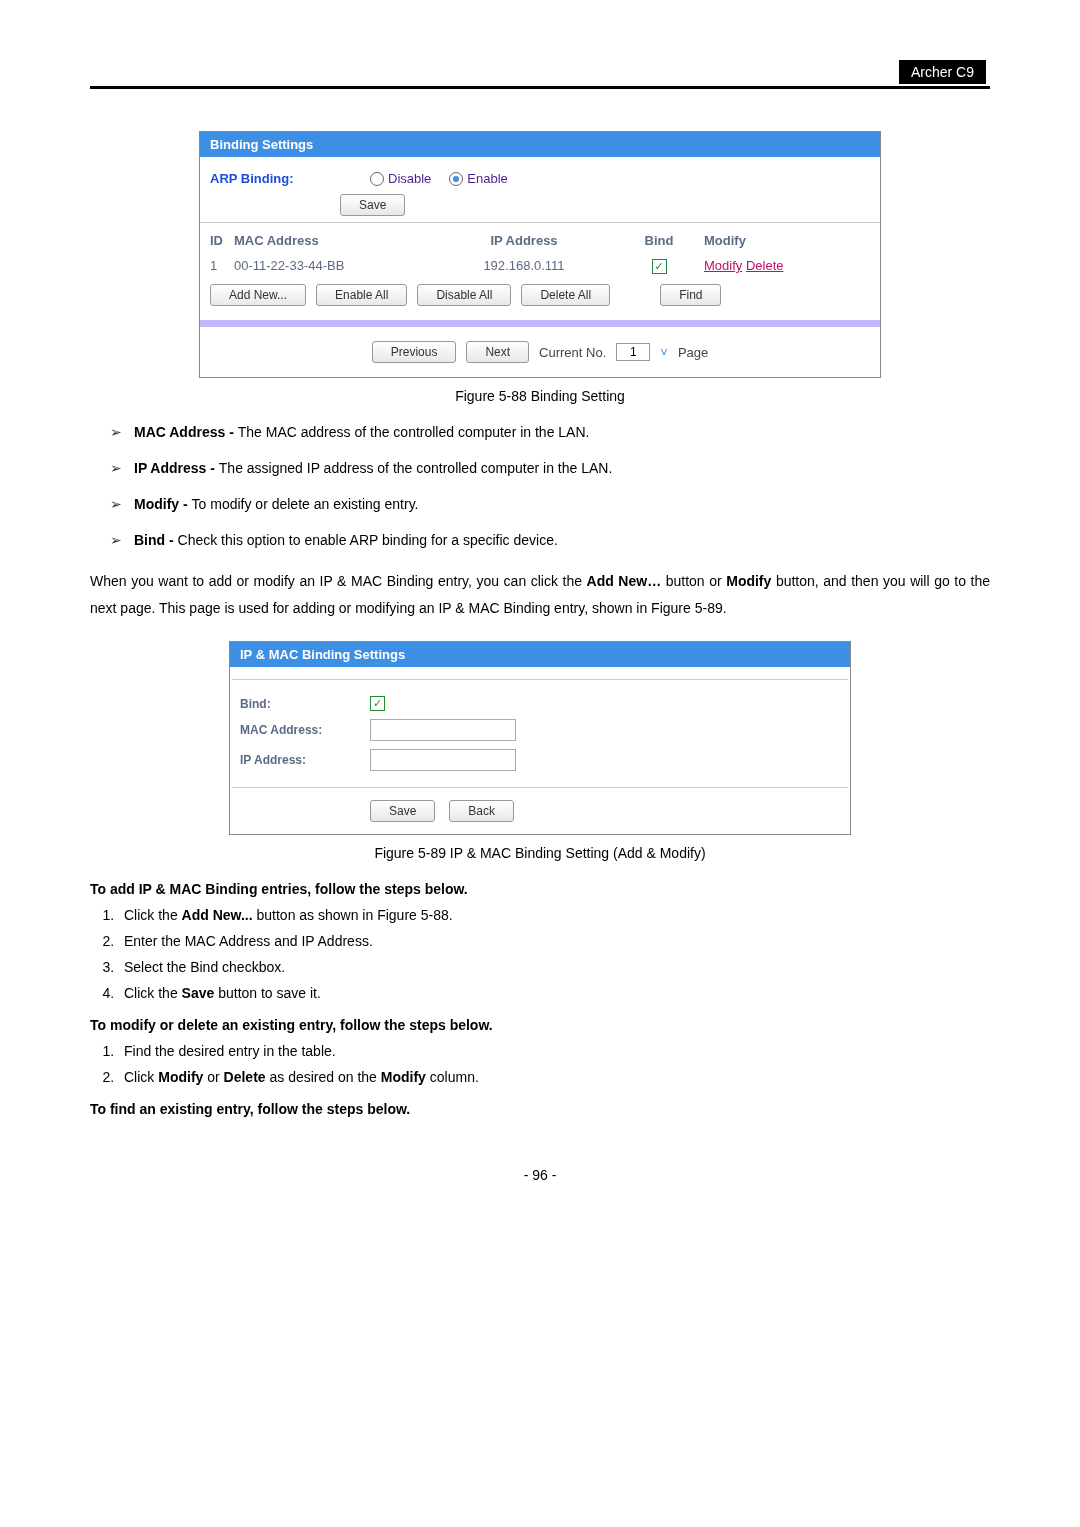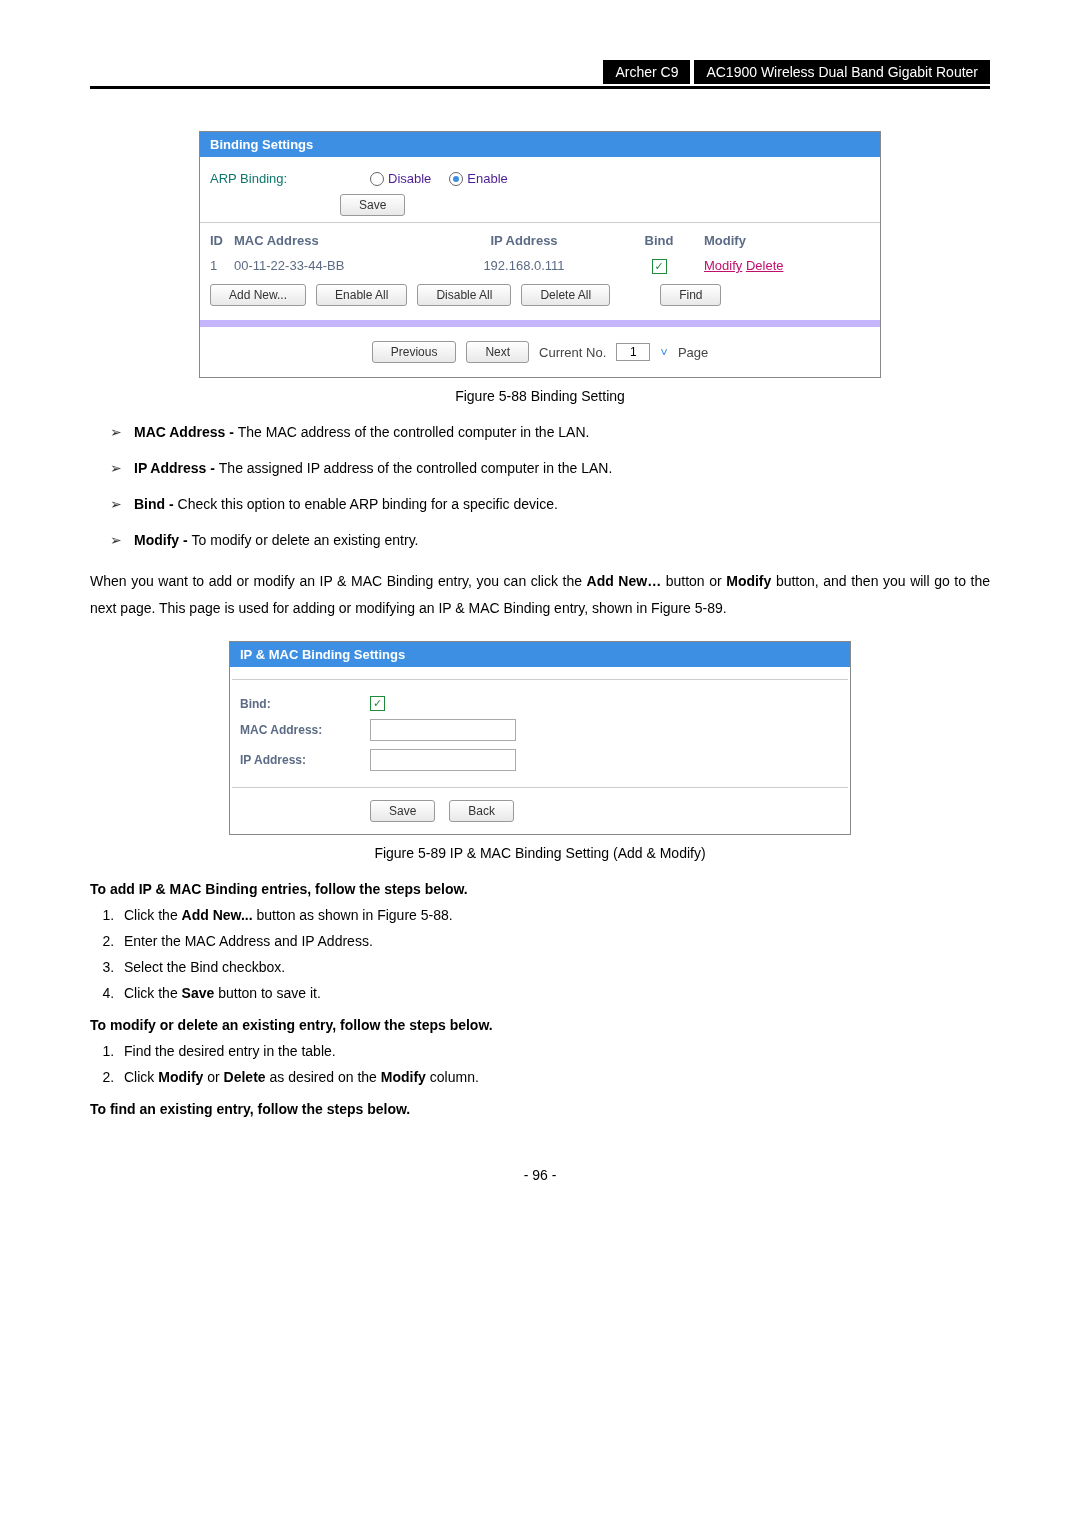--- a/index.html
+++ b/index.html
@@ -49,21 +49,21 @@
     color: #fff;
     font-weight: bold;
     padding: 5px 10px;
     font-family: Arial, sans-serif;
   }
   .ui-row {
     padding: 14px 10px 6px 10px;
     border-bottom: 1px solid #ccc;
   }
   .arp-line { display: flex; align-items: center; gap: 30px; margin-bottom: 8px; font-weight: bold; color:#647; }
-  .arp-label { color:#0f766e; font-weight:normal; width:130px; }
+  .arp-label { color:#1d4ed8; font-weight:bold; width:130px; }
   .radio-group { display:flex; gap:18px; align-items:flex-start; color:#4c1d95; font-weight:normal;}
   .radio-item { display:flex; align-items:center; gap:4px; }
   .radio-circle { width:12px; height:12px; border:1px solid #666; border-radius:50%; display:inline-flex; align-items:center; justify-content:center; }
   .radio-dot { width:6px; height:6px; background:#3d8fe4; border-radius:50%; }
   .btn {
     display:inline-block;
     border:1px solid #999;
     background: linear-gradient(#fff,#e8e8e8);
     padding: 3px 18px;
     border-radius:3px;
@@ -117,21 +117,20 @@
   .pagenum { text-align:center; margin-top:50px; }
 </style>
 </head>
 <body>
 
 <div class="page">
 
   <div class="header-bar">
     <div class="header-wrap">
       <span class="header-model">Archer C9</span>
-      <span class="header-title">AC1900 Wireless Dual Band Gigabit Router</span>
     </div>
   </div>
 
   <div class="ui-box">
     <div class="ui-title">Binding Settings</div>
     <div class="ui-row">
       <div class="arp-line">
         <span class="arp-label">ARP Binding:</span>
         <span class="radio-group">
           <span class="radio-item">
@@ -184,22 +183,22 @@
       <span class="dropdown-caret">˅</span>
       <span>Page</span>
     </div>
   </div>
 
   <div class="fig-caption">Figure 5-88 Binding Setting</div>
 
   <ul class="bullet-list">
     <li><span class="bold">MAC Address - </span><span>The MAC address of the controlled computer in the LAN.</span></li>
     <li><span class="bold">IP Address - </span><span>The assigned IP address of the controlled computer in the LAN.</span></li>
+    <li><span class="bold">Modify - </span><span>To modify or delete an existing entry.</span></li>
     <li><span class="bold">Bind - </span><span>Check this option to enable ARP binding for a specific device.</span></li>
-    <li><span class="bold">Modify - </span><span>To modify or delete an existing entry.</span></li>
   </ul>
 
   <p class="body-para">
     <span>When you want to add or modify an IP &amp; MAC Binding entry, you can click the </span><span class="bold">Add New…</span><span> button or </span><span class="bold">Modify</span><span> button, and then you will go to the next page. This page is used for adding or modifying an IP &amp; MAC Binding entry, shown in </span><span class="ref-link">Figure 5-89</span><span>.</span>
   </p>
 
   <div class="ui-box2">
     <div class="ui-title">IP &amp; MAC Binding Settings</div>
     <div class="ui-sep"></div>
     <div style="border-top:1px solid #ccc; margin:0 2px;"></div>

